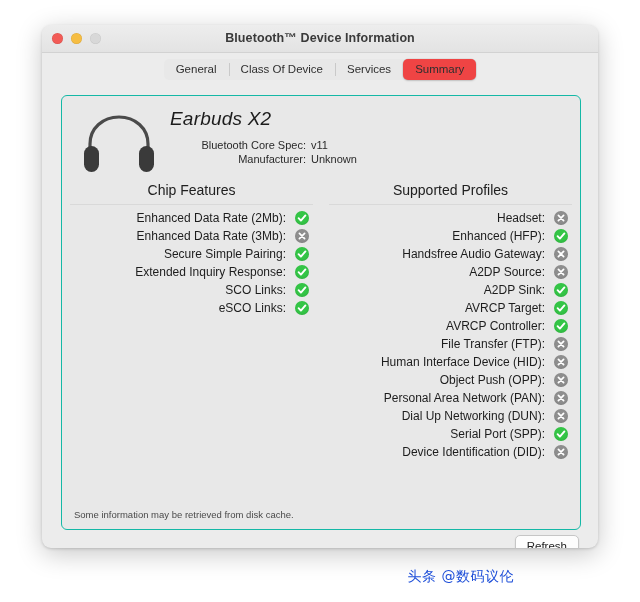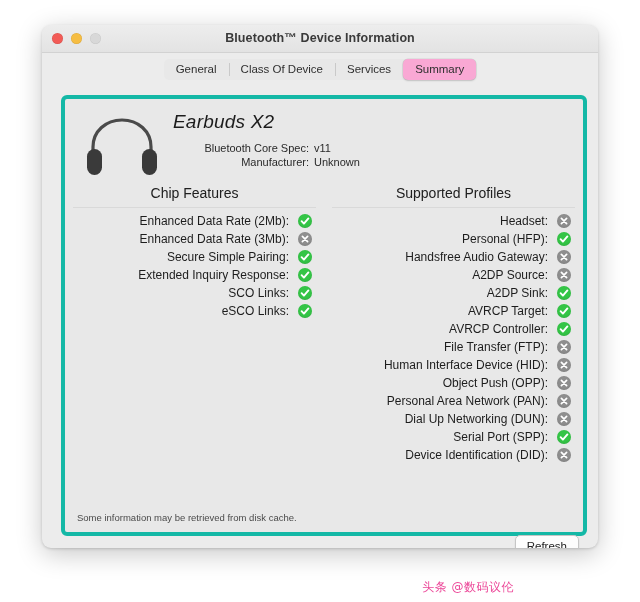--- a/index.html
+++ b/index.html
@@ -93,36 +93,36 @@
   .tab + .tab::before {
     content: "";
     position: absolute;
     left: 0;
     top: 4px;
     bottom: 4px;
     width: 1px;
     background: #c9c9c9;
   }
   .tab.selected {
-    background: #f9a8d4;
+    background: #ef4444;
     box-shadow: 0 0 0 0.5px rgba(0,0,0,0.10), 0 1px 2px rgba(0,0,0,0.14);
     z-index: 2;
   }
   .tab.selected::before,
   .tab.selected + .tab::before { background: transparent; }
 
   
   .content-panel {
     position: absolute;
     left: 19px;
     top: 70px;
     width: 518px;
     height: 433px;
     background: #e8e8e8;
-    border: 4px solid #14b8a6;
+    border: 1px solid #14b8a6;
     border-radius: 6px;
     overflow: hidden;
   }
 
   
   .device-header {
     position: relative;
     height: 85px;
   }
 
@@ -236,23 +236,23 @@
     color: #222;
     padding: 3px 11px 4px 11px;
     font-family: "Liberation Sans", sans-serif;
     line-height: 14px;
   }
 
   
   .watermark {
     position: absolute;
     right: 14px;
-    bottom: 6px;
-    font-size: 12px;
-    color: #ec4899;
+    bottom: 16px;
+    font-size: 14px;
+    color: #1d4ed8;
     letter-spacing: 0.5px;
     font-family: "DejaVu Sans", sans-serif;
   }
 </style>
 </head>
 <body>
 
 <div id="root">
 
   <div class="window">
@@ -359,21 +359,21 @@
           <div class="rows" id="profile-rows">
               <div class="row">
                 <span class="row-label">Headset:</span>
                 <span class="badge no">
                   <svg width="14" height="14" viewBox="0 0 14 14">
                     <path d="M4.4 4.4 L9.6 9.6 M9.6 4.4 L4.4 9.6" stroke="#ffffff" stroke-width="1.7" stroke-linecap="round" fill="none"></path>
                   </svg>
                 </span>
               </div>
               <div class="row">
-                <span class="row-label">Personal (HFP):</span>
+                <span class="row-label">Enhanced (HFP):</span>
                 <span class="badge yes">
                   <svg width="14" height="14" viewBox="0 0 14 14">
                     <path d="M3.6 7.2 L5.9 9.6 L10.4 4.4" stroke="#ffffff" stroke-width="1.9" stroke-linecap="round" stroke-linejoin="round" fill="none"></path>
                   </svg>
                 </span>
               </div>
               <div class="row">
                 <span class="row-label">Handsfree Audio Gateway:</span>
                 <span class="badge no">
                   <svg width="14" height="14" viewBox="0 0 14 14">

